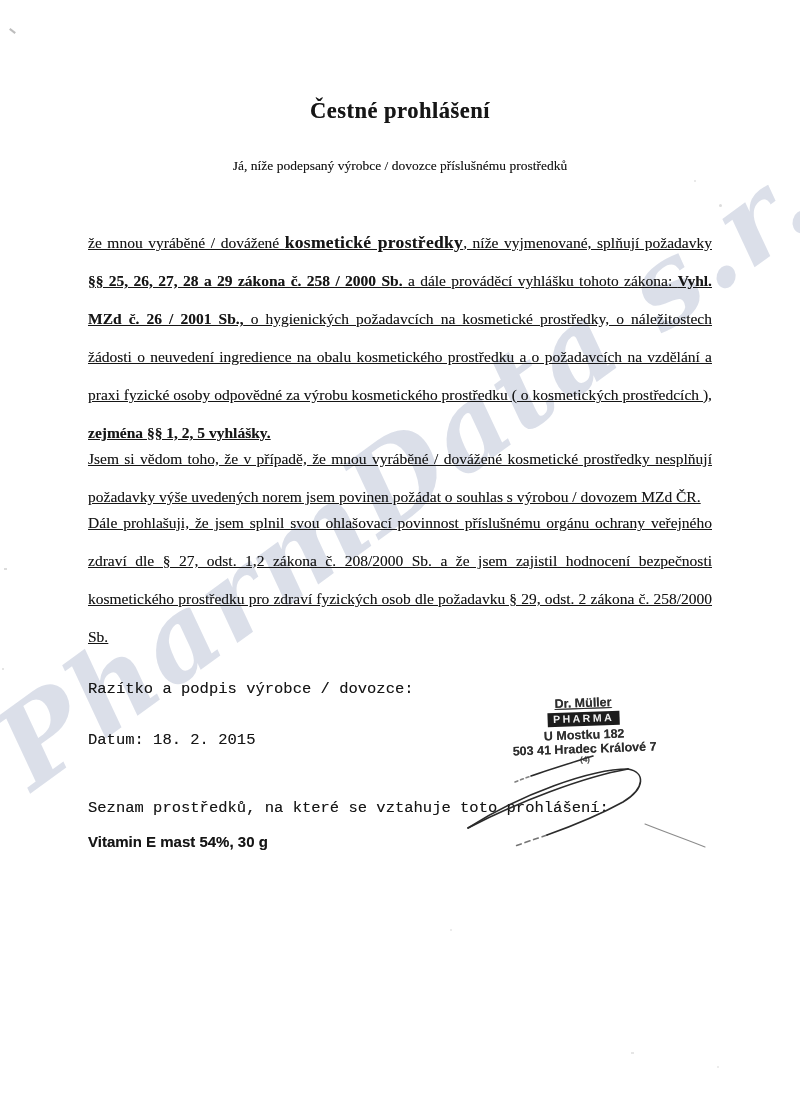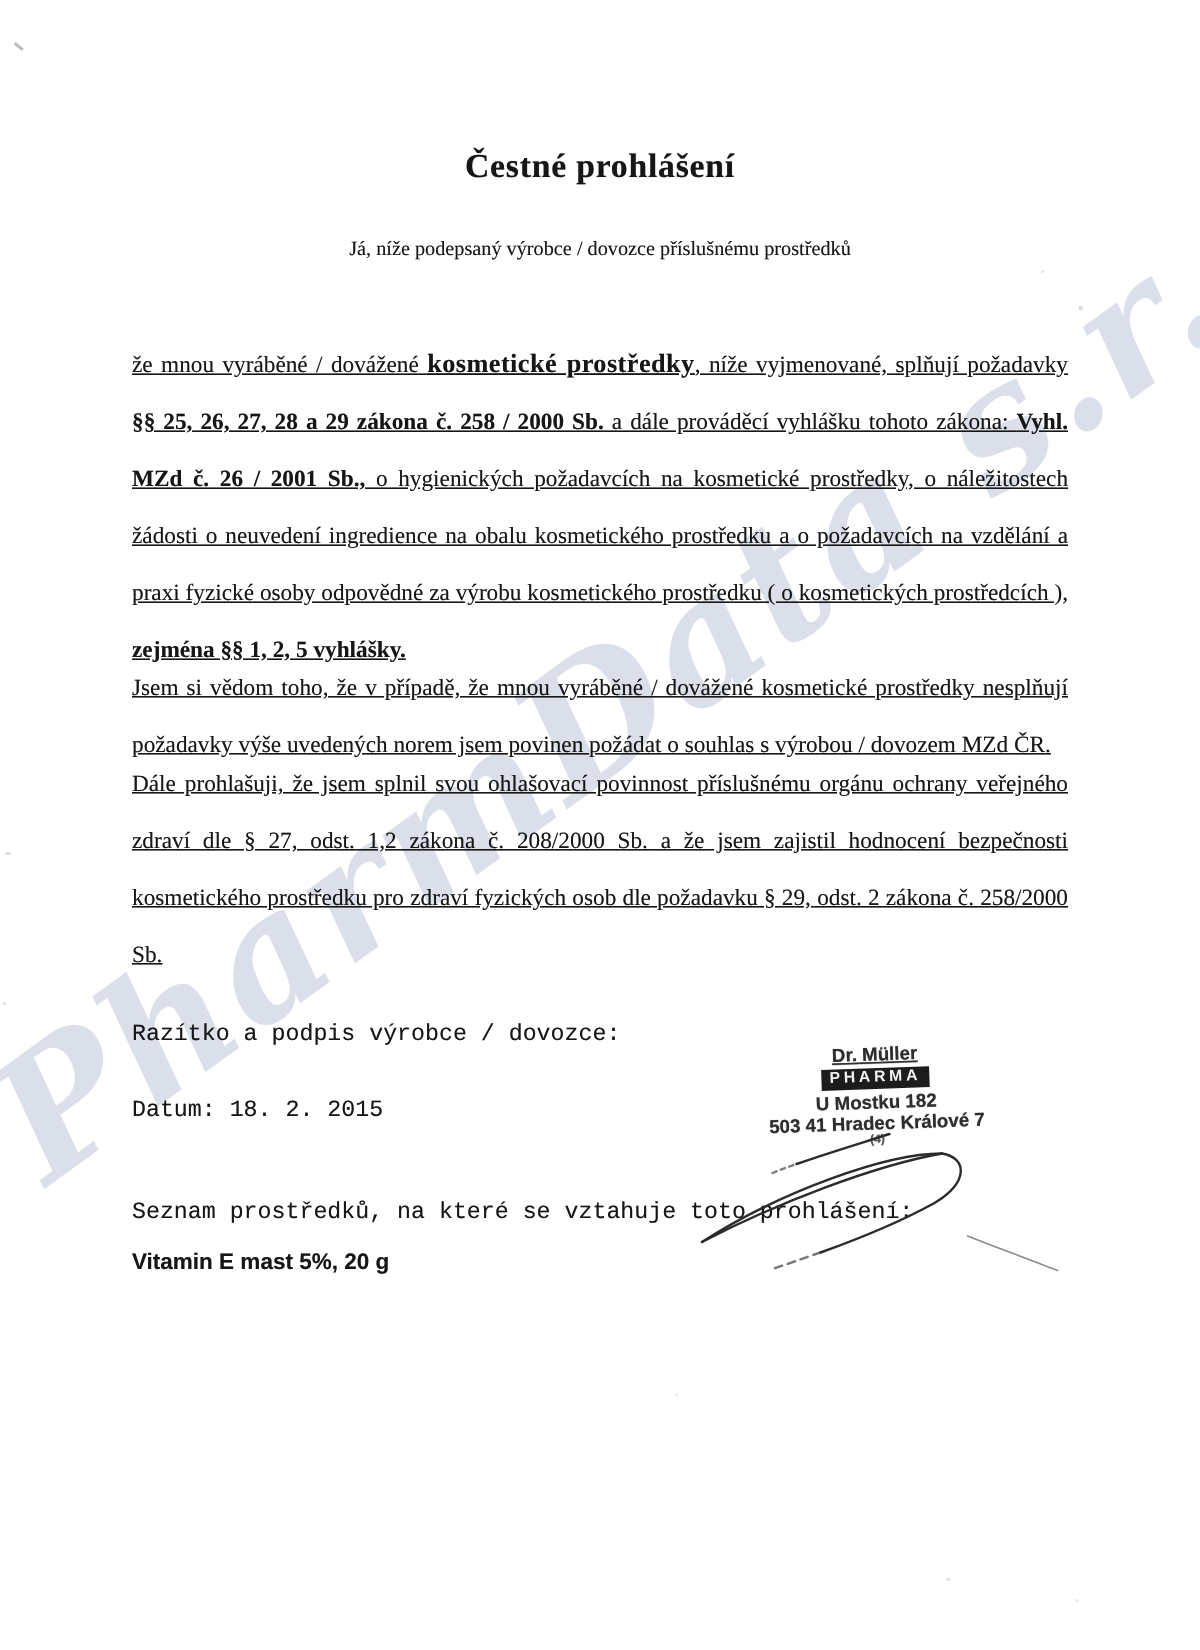--- a/index.html
+++ b/index.html
@@ -138,21 +138,21 @@
   <div class="abs center doc-title">Čestné prohlášení</div>
   <div class="abs center intro-line">Já, níže podepsaný výrobce / dovozce příslušnému prostředků</div>
 
   <div class="abs para p1"><span>že mnou vyráběné / dovážené  </span><span class="b u big">kosmetické prostředky</span><span>,  níže vyjmenované, splňují požadavky </span><span class="b">§§ 25, 26, 27, 28 a 29 zákona č. 258 / 2000 Sb.</span><span> a dále prováděcí vyhlášku tohoto zákona: </span><span class="b">Vyhl. MZd č. 26 / 2001 Sb.,</span><span> o hygienických požadavcích na kosmetické prostředky, o náležitostech žádosti o neuvedení ingredience na obalu kosmetického prostředku a o požadavcích na vzdělání a praxi fyzické osoby odpovědné za výrobu kosmetického prostředku ( o kosmetických prostředcích ), </span><span class="b">zejména §§ 1, 2, 5 vyhlášky.</span></div>
   <div class="abs para p2">Jsem si vědom toho, že v případě, že mnou vyráběné / dovážené kosmetické prostředky nesplňují požadavky výše uvedených norem jsem povinen požádat o souhlas s výrobou / dovozem MZd ČR.</div>
   <div class="abs para p3">Dále prohlašuji, že jsem splnil svou ohlašovací povinnost příslušnému orgánu ochrany veřejného zdraví dle § 27, odst. 1,2 zákona č. 208/2000 Sb. a že jsem zajistil hodnocení bezpečnosti kosmetického prostředku pro zdraví fyzických osob dle požadavku § 29, odst. 2 zákona č. 258/2000 Sb.</div>
 
   <div class="abs label-line stamp-label">Razítko a podpis výrobce / dovozce:</div>
   <div class="abs label-line date-line">Datum: 18. 2. 2015</div>
   <div class="abs label-line list-label">Seznam prostředků, na které se vztahuje toto prohlášení:</div>
-  <div class="abs label-line product-line">Vitamin E mast 5%, 20 g</div>
+  <div class="abs label-line product-line">Vitamin E mast 54%, 30 g</div>
 
   <div class="abs stamp" style="color: rgb(46, 46, 46);">
     <div class="name">Dr. Müller</div>
     <div><span class="badge">PHARMA</span></div>
     <div class="street">U Mostku 182</div>
     <div class="city">503 41 Hradec Králové 7</div>
     <div class="note">(4)</div>
   </div>
 
   <svg class="abs signature" width="300" height="112" viewBox="0 0 300 112" fill="none">

